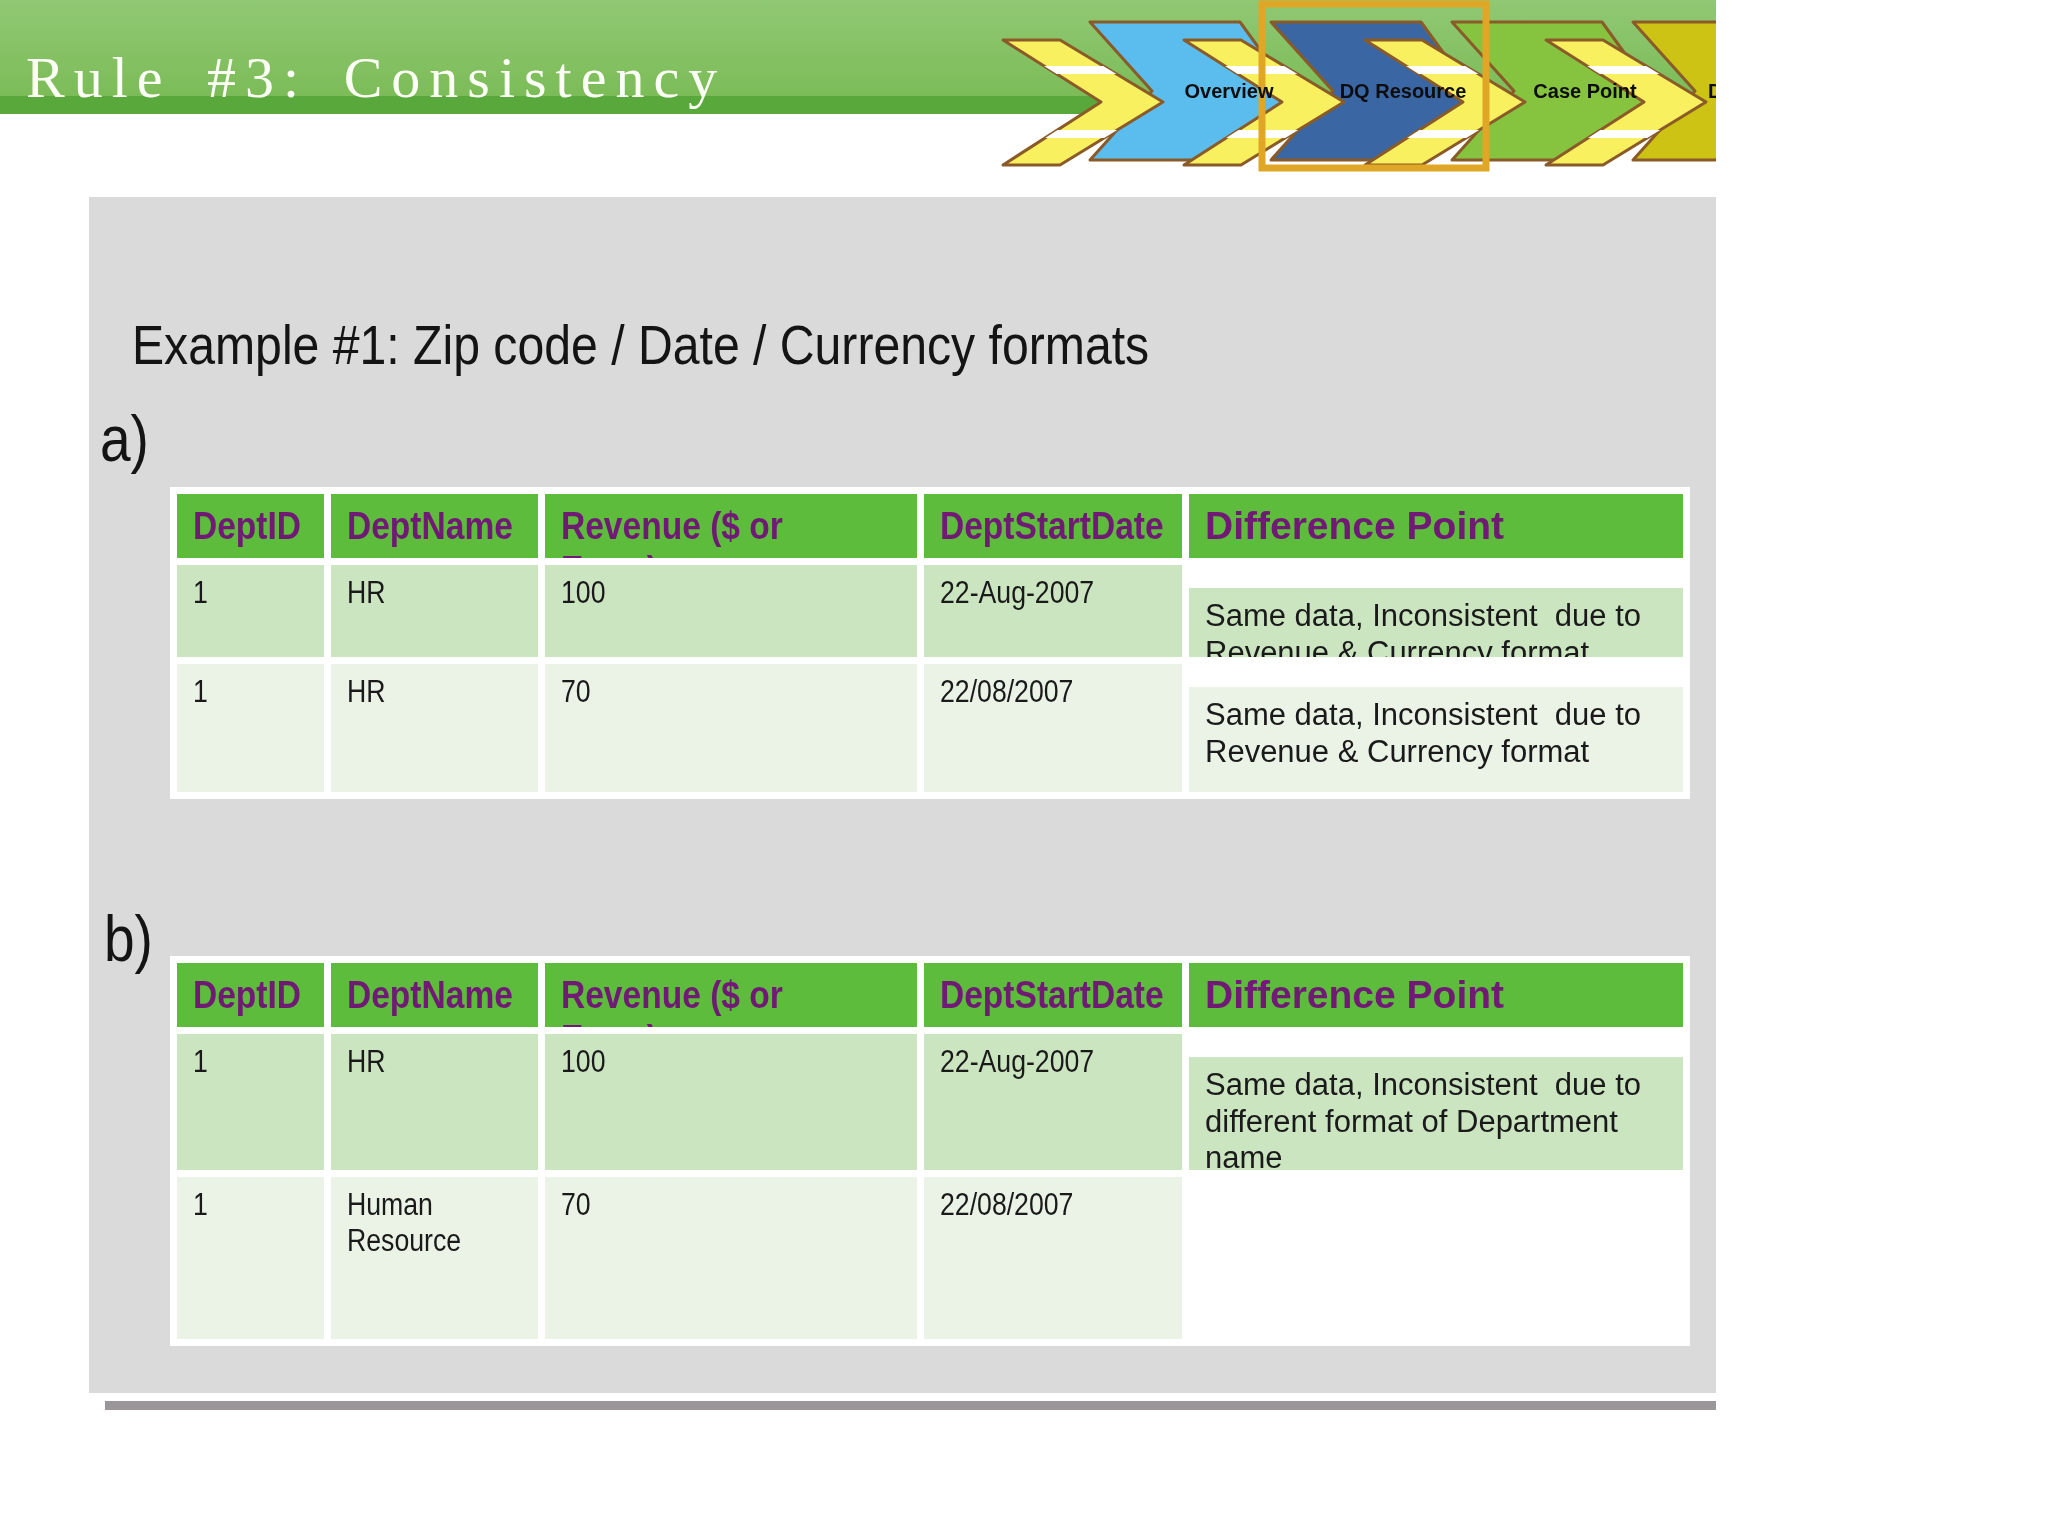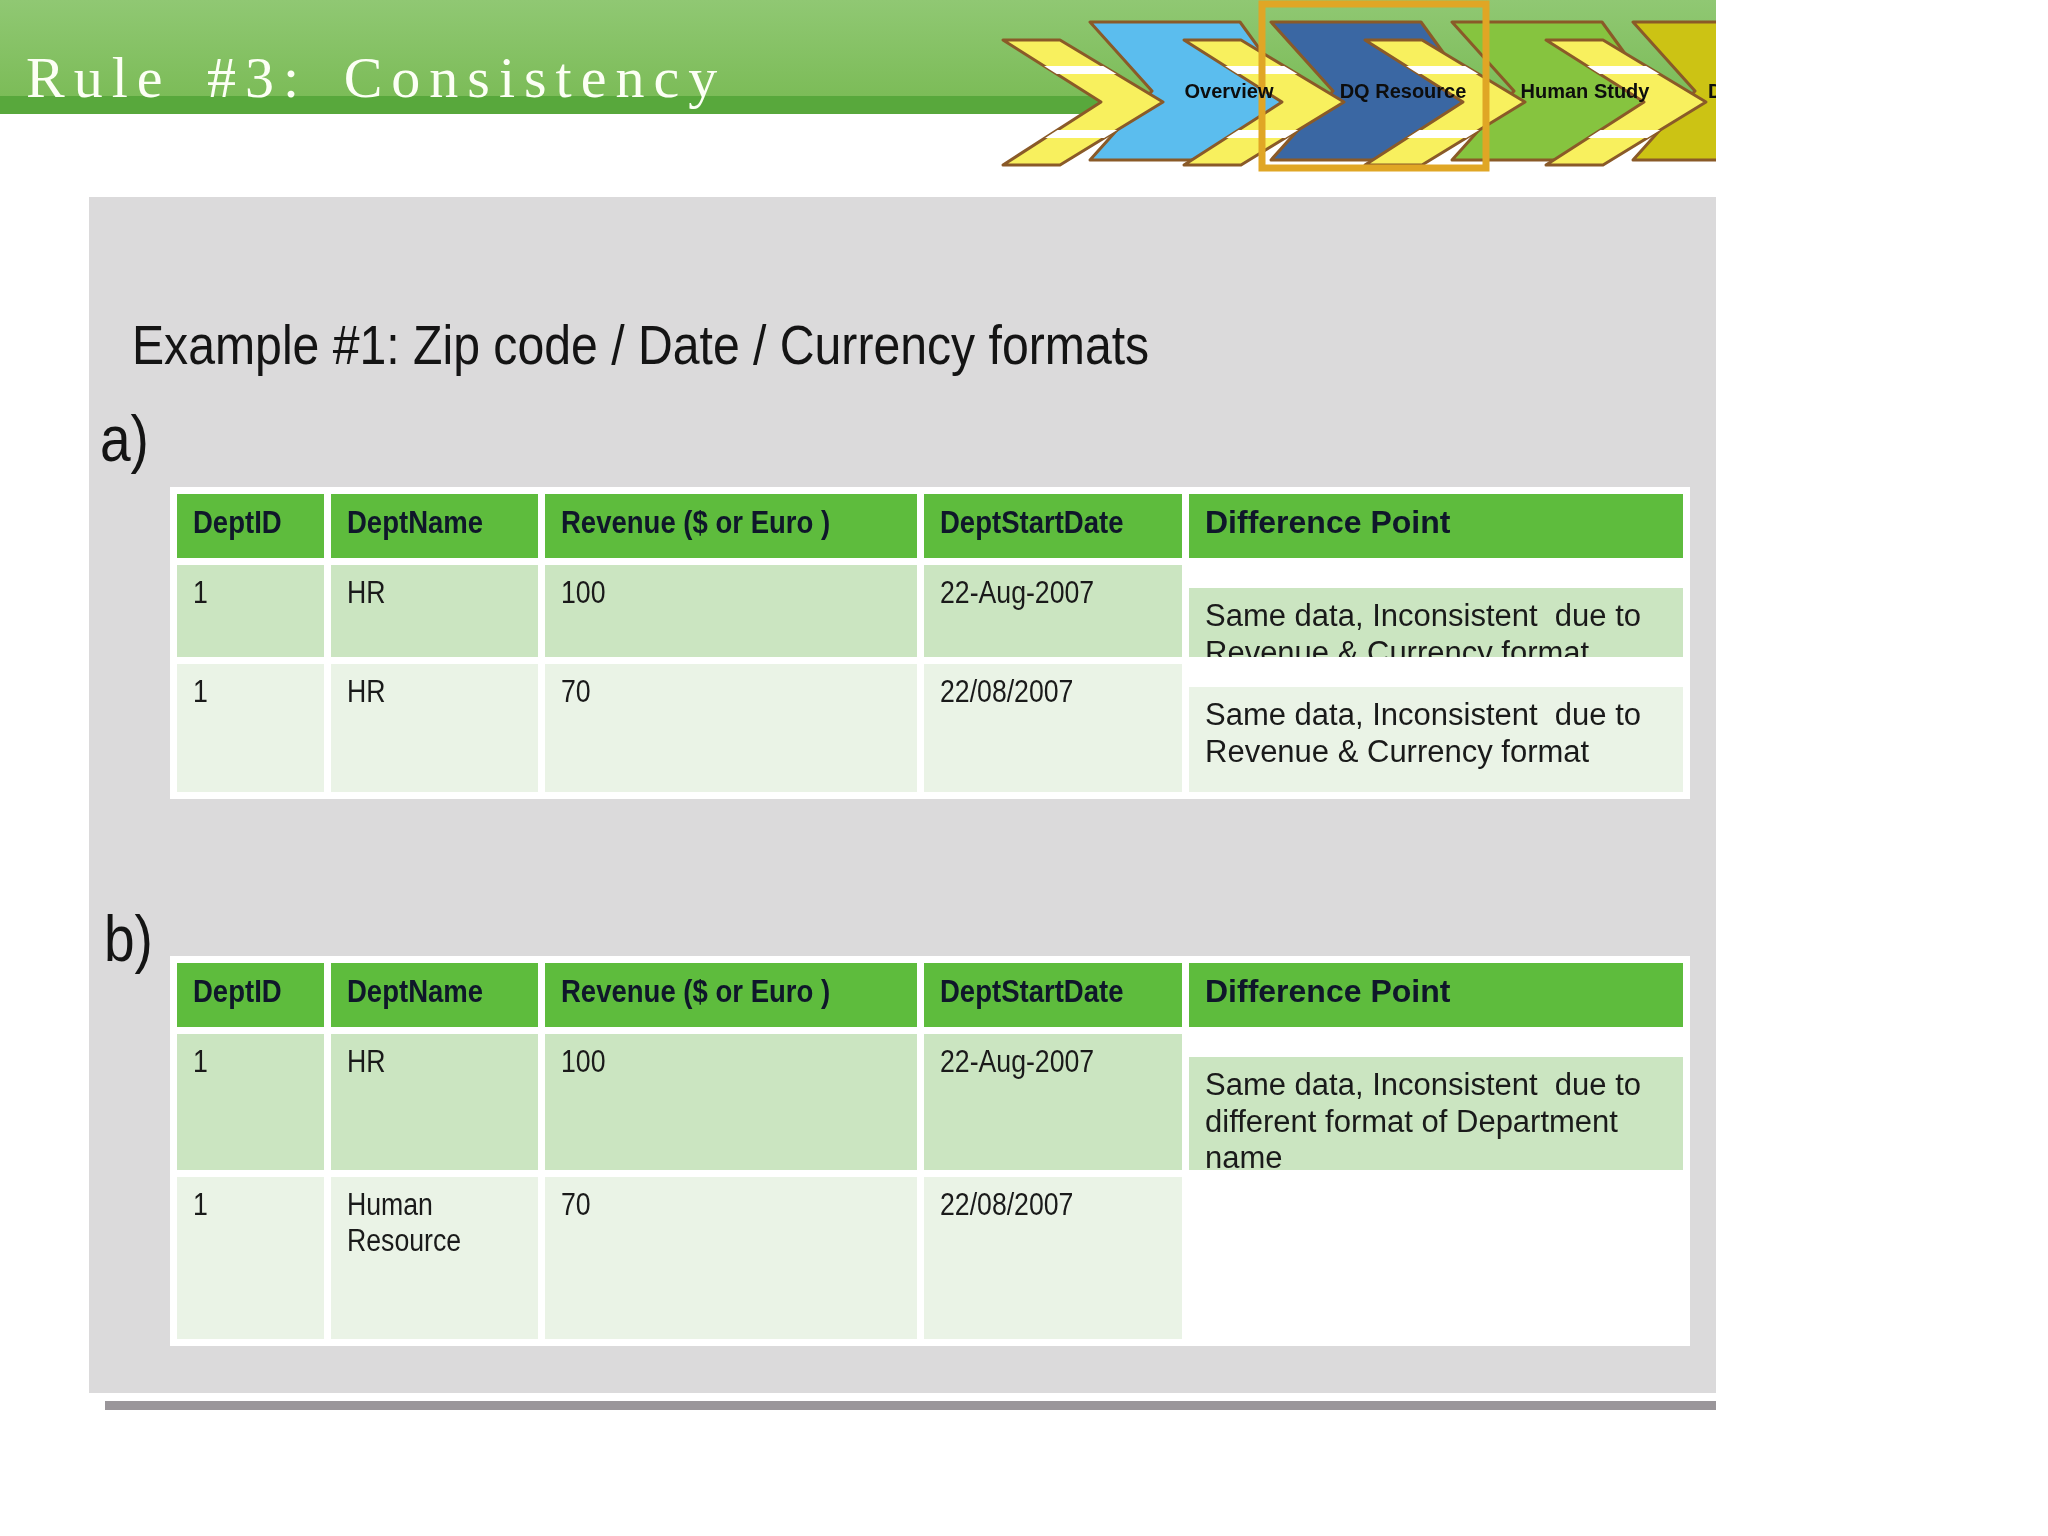--- a/index.html
+++ b/index.html
@@ -29,21 +29,21 @@
   .sec-label{position:absolute;font-size:64px;color:#141414;}
   .sec-label.a{left:100px;top:402px;}
   .sec-label.b{left:104px;top:902px;}
   
   .gtable{position:absolute;left:170px;width:1520px;background:#fff;padding:7px;
           box-sizing:border-box;display:grid;gap:7px;
           grid-template-columns:147px 207px 372px 258px 1fr;}
   .gtable.a{top:487px;grid-template-rows:64px 92px 128px;}
   .gtable.b{top:956px;grid-template-rows:64px 136px 162px;}
   .cell{padding:10px 16px;font-size:31px;color:#1a1a1a;overflow:hidden;}
-  .th{background:#5EBC3D;color:#0f172a;font-weight:bold;font-size:32px;}
+  .th{background:#5EBC3D;color:#701a75;font-weight:bold;font-size:39px;}
   .r1{background:#CBE5C1;}
   .r2{background:#EAF3E6;}
   .diff{white-space:pre-wrap;line-height:1.18;margin-top:23px;}
 </style>
 </head>
 <body>
 
 <div class="screen">
 
   <div class="band-light"></div>
@@ -73,21 +73,21 @@
     <g clip-path="url(#chevclip)">
       <rect x="1000" y="66" width="1050" height="8" fill="#ffffff"></rect>
       <rect x="1000" y="130" width="1050" height="8" fill="#ffffff"></rect>
     </g>
 
     <rect x="1262" y="4" width="224" height="164" fill="none" stroke-width="7" stroke="#E0A625"></rect>
   </svg>
 
   <div class="nav-label" style="left:1149px;">Overview</div>
   <div class="nav-label" style="left:1323px;">DQ Resource</div>
-  <div class="nav-label" style="left:1505px;">Human Study</div>
+  <div class="nav-label" style="left:1505px;">Case Point</div>
   <div class="nav-label" style="left:1707px;">DQ Management</div>
   <div class="nav-label" style="left:1866px;">Human</div>
 
   <div class="panel"></div>
   <div class="shadow-right"></div>
   <div class="shadow-bottom"></div>
 
   <div class="heading"><span class="cond">Example #1: Zip code / Date / Currency formats</span></div>
 
   <div class="sec-label a"><span class="cond">a)</span></div>

